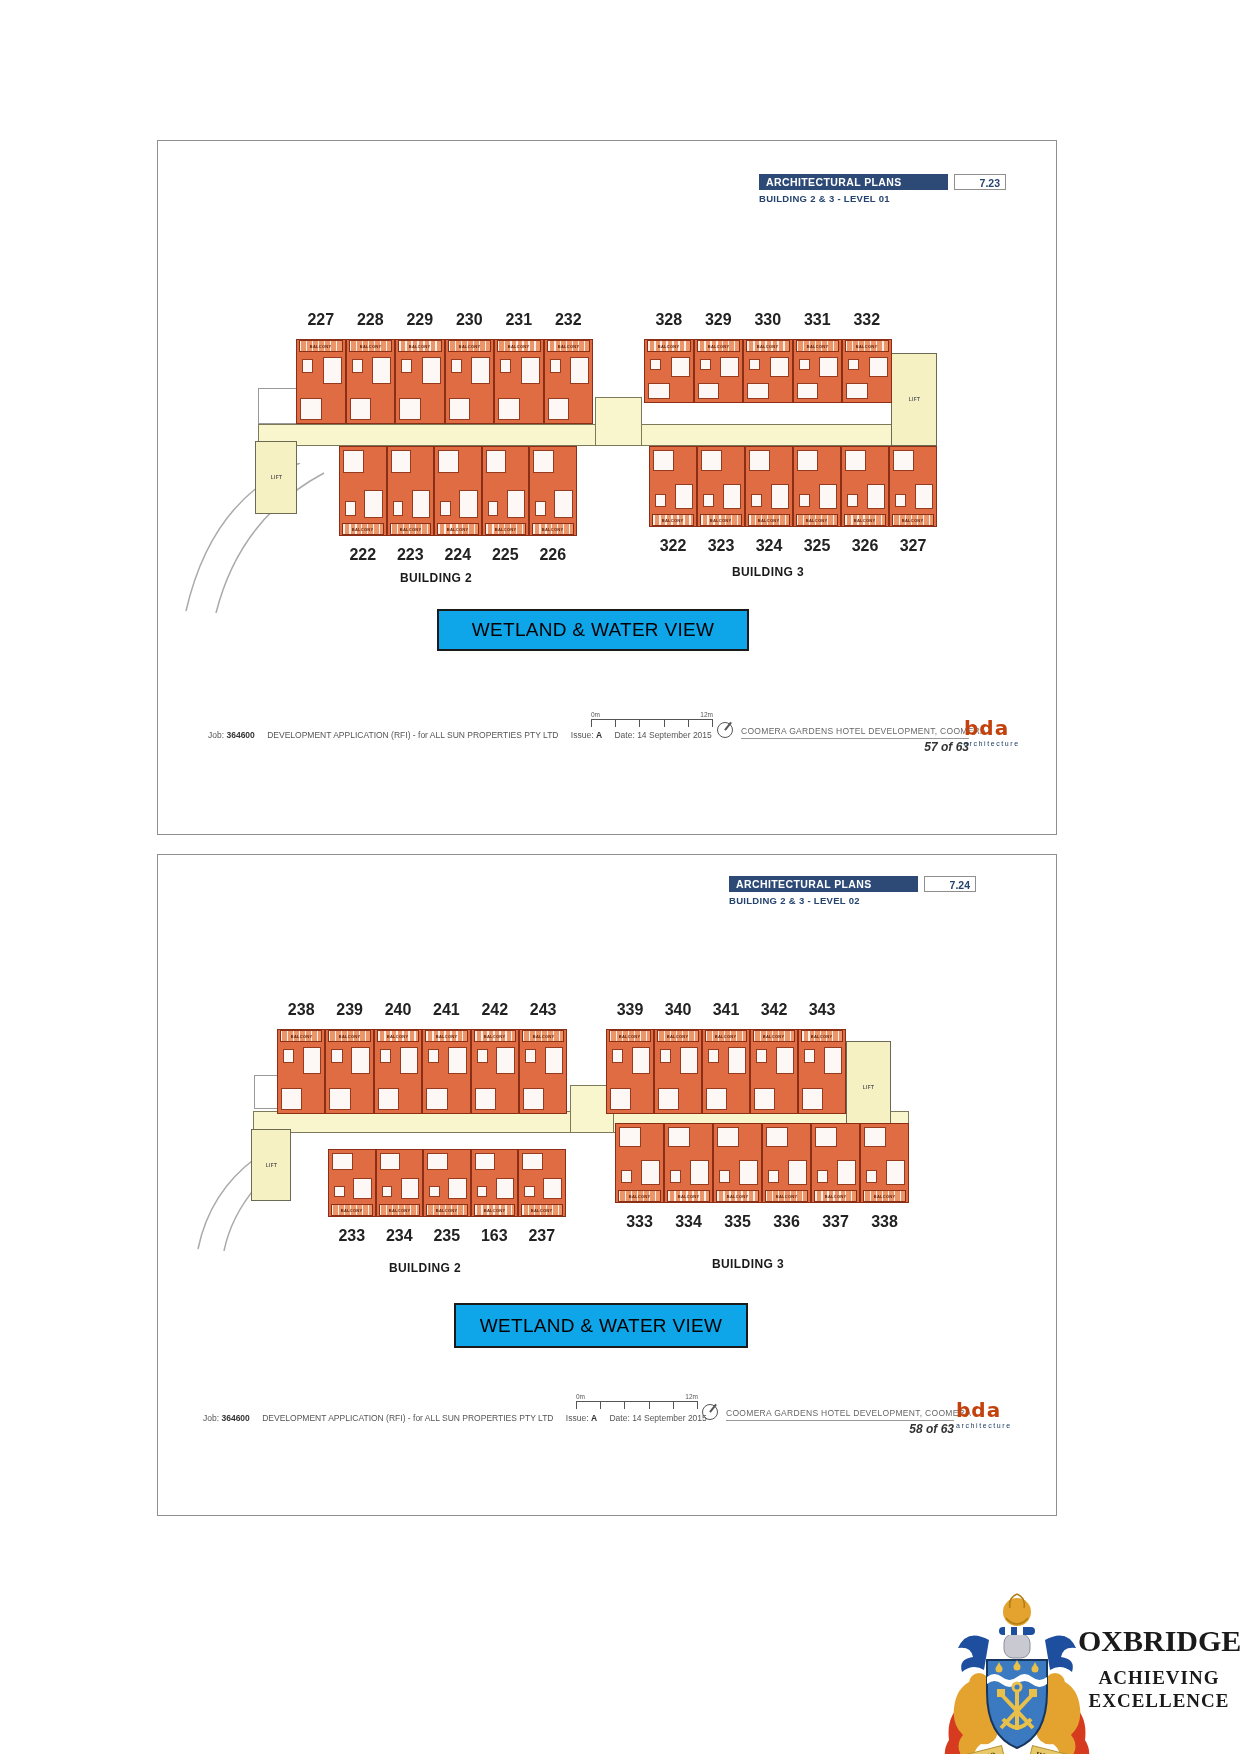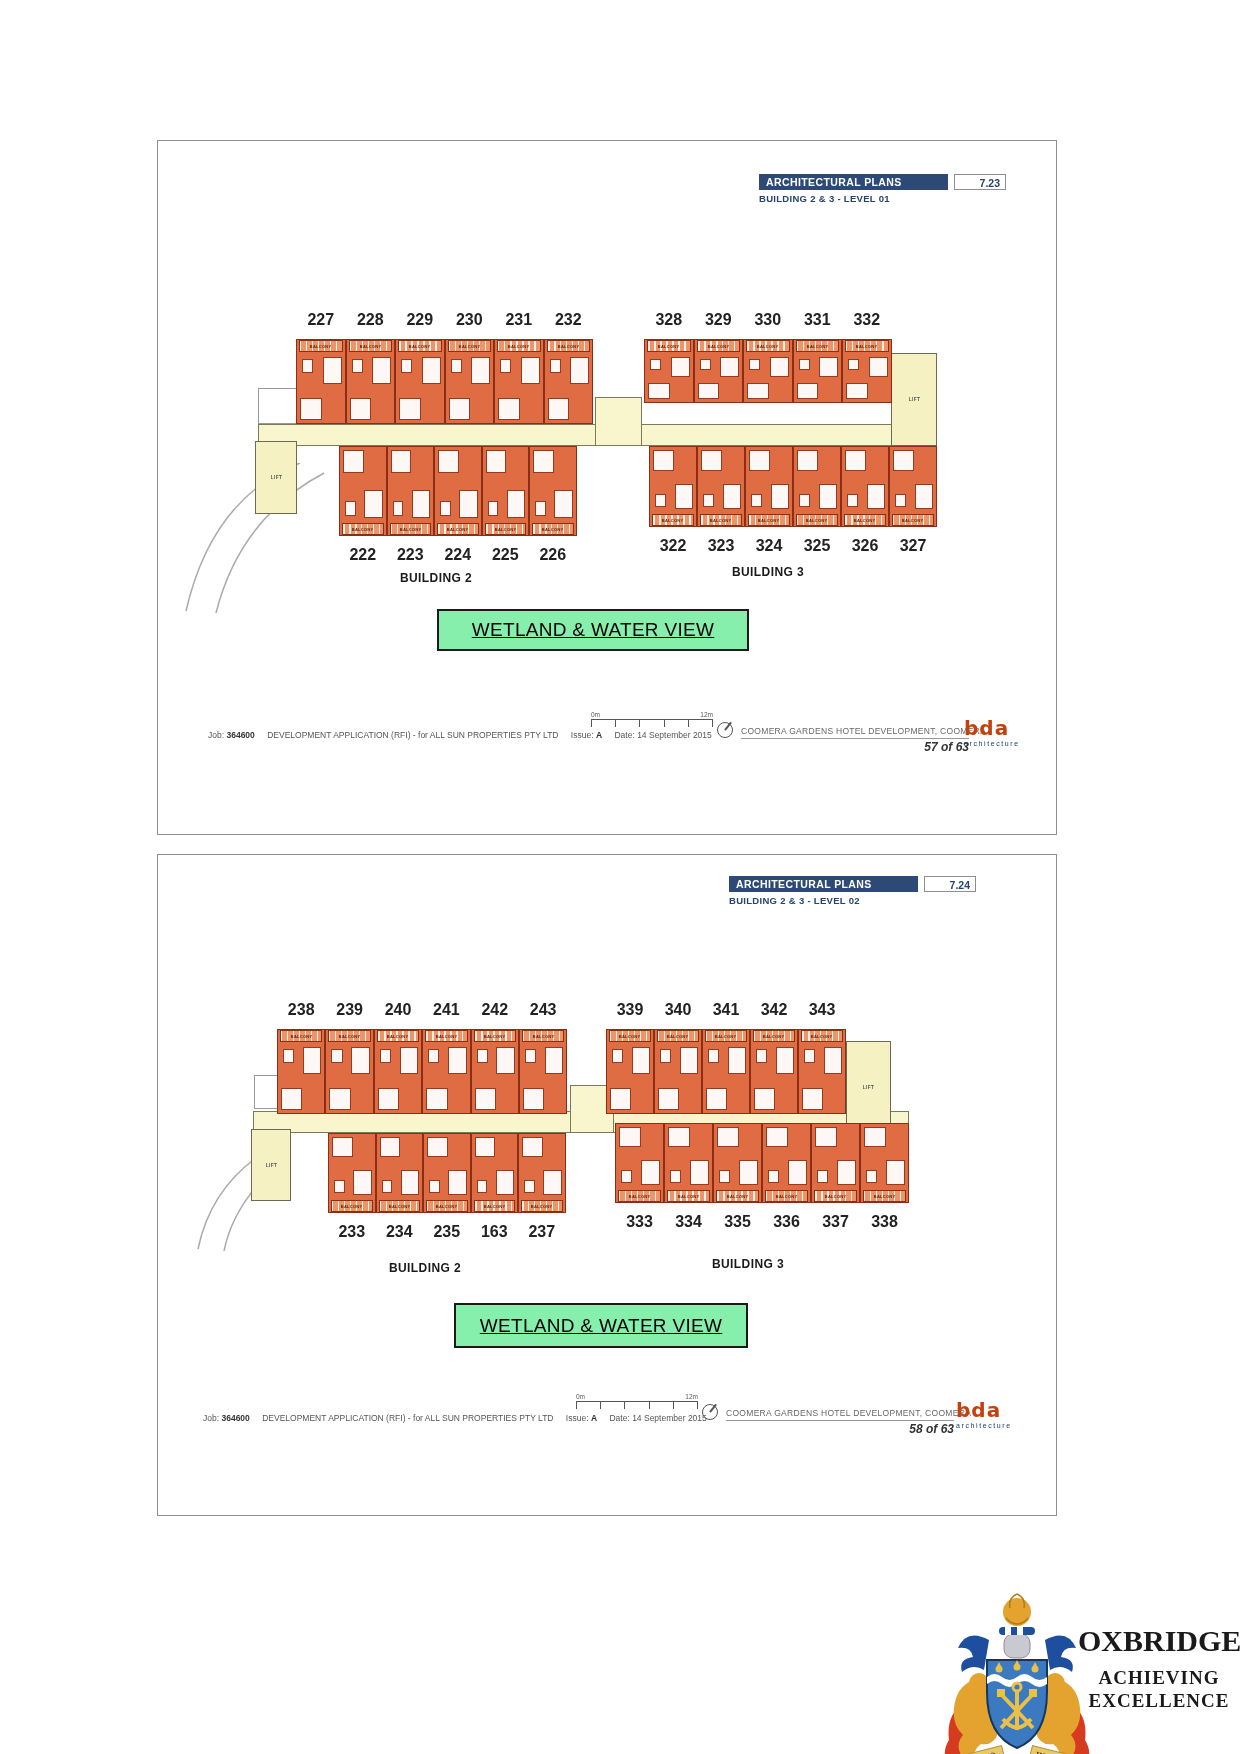--- a/index.html
+++ b/index.html
@@ -45,23 +45,23 @@
   .fx-bath.top { left:3px; bottom:3px; width:46%; height:26%; }
   .fx-bed.top  { right:3px; top:17px; width:40%; height:32%; }
   .fx-side.top { left:5px; top:19px; width:24%; height:17%; }
   .fx-bath.bottom { left:3px; top:3px; width:46%; height:26%; }
   .fx-bed.bottom  { right:3px; bottom:17px; width:40%; height:32%; }
   .fx-side.bottom { left:5px; bottom:19px; width:24%; height:17%; }
 
   .bldg-label { position:absolute; width:200px; text-align:center; font-size:12px; font-weight:700;
                 color:#1a1a1a; letter-spacing:.4px; }
 
-  .viewbox { position:absolute; border:2px solid #1a1a1a; box-sizing:border-box; background:#86efac;
+  .viewbox { position:absolute; border:2px solid #1a1a1a; box-sizing:border-box; background:#0ea5e9;
              display:flex; align-items:center; justify-content:center; font-size:19px;
-             letter-spacing:.3px; color:#000;text-decoration:underline; }
+             letter-spacing:.3px; color:#000; }
 
   
   .foot-job { position:absolute; font-size:8.5px; color:#555; white-space:nowrap; }
   .foot-job b { color:#333; }
   .foot-job .gap { margin-left:10px; }
   .scalebar { position:absolute; width:122px; }
   .sb-labels { display:flex; justify-content:space-between; font-size:6.5px; color:#555; margin-bottom:1px; }
   .sb-line { height:7px; border-top:1px solid #555;
              background:repeating-linear-gradient(90deg,#555 0 1px,transparent 1px 24.2px); }
   .north { position:absolute; width:14px; height:14px; border:1.5px solid #555; border-radius:50%; }
@@ -481,21 +481,21 @@
         <div class="unit">
           <div class="room-num top">343</div>
           <div class="balcony top">
             <div class="balcony-label">BALCONY</div>
           </div>
           <div class="fx fx-bath top"></div>
           <div class="fx fx-bed top"></div>
           <div class="fx fx-side top"></div>
         </div>
       </div>
-    <div class="wing" style="left:170px; top:278px; height:80px; --uw:47.5px;">
+    <div class="wing" style="left:170px; top:294px; height:68px; --uw:47.5px;">
         <div class="unit">
           <div class="room-num bottom">233</div>
           <div class="balcony bottom">
             <div class="balcony-label">BALCONY</div>
           </div>
           <div class="fx fx-bath bottom"></div>
           <div class="fx fx-bed bottom"></div>
           <div class="fx fx-side bottom"></div>
         </div>
         <div class="unit">

